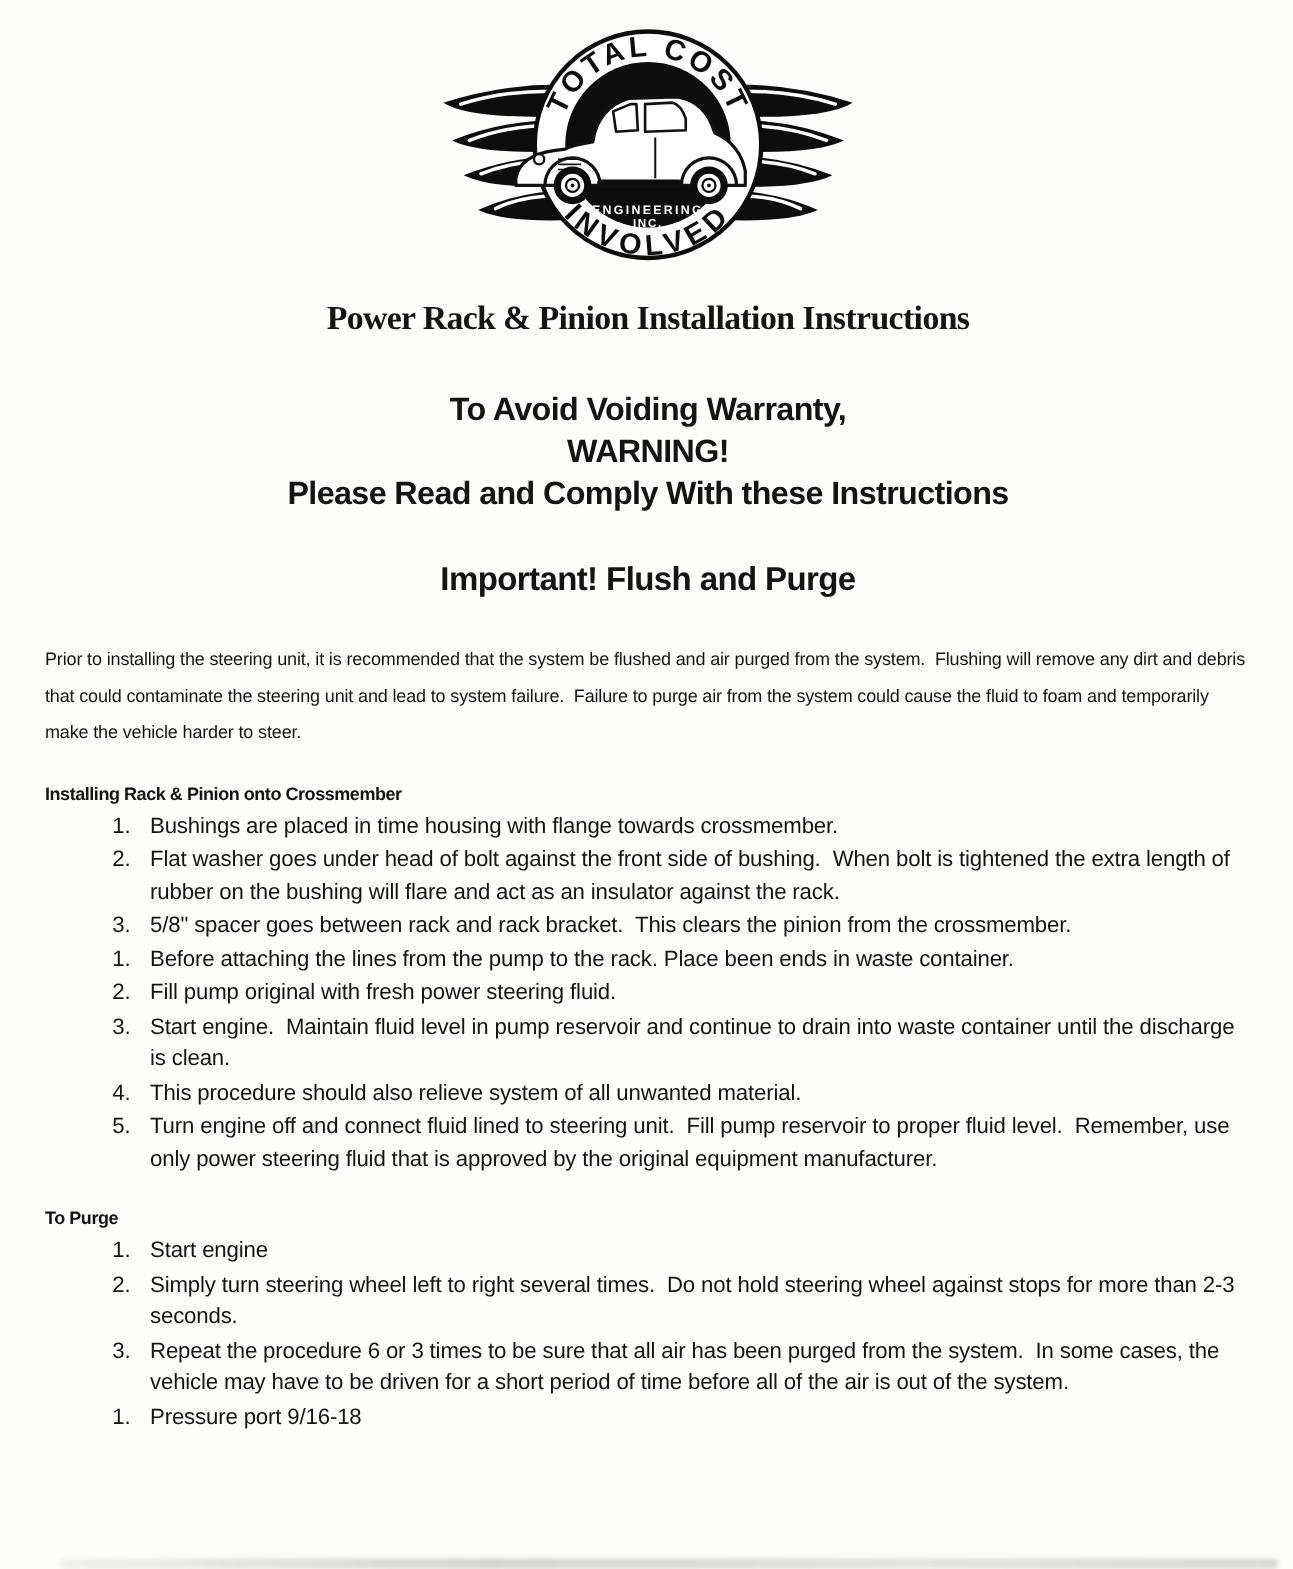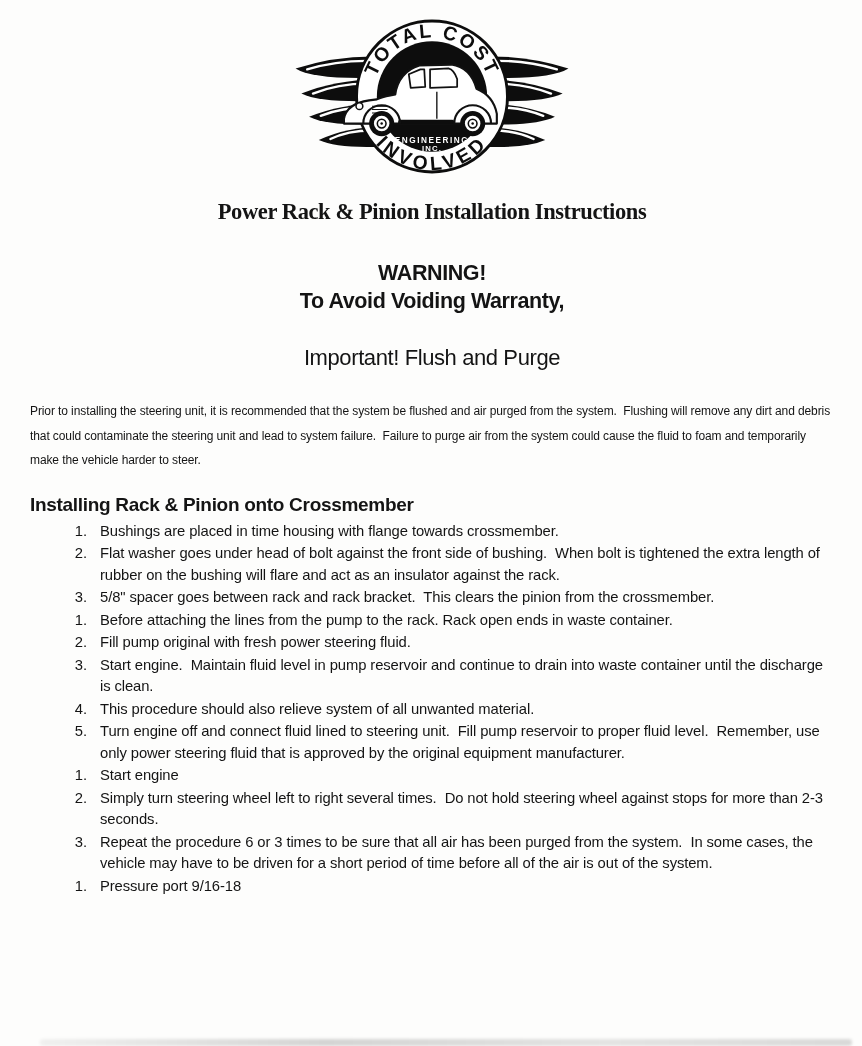--- a/index.html
+++ b/index.html
@@ -20,31 +20,31 @@
     font-size: 22.5px; letter-spacing: -0.4px;
     margin-top: 20px;
     font-family: Liberation Serif, serif;
   }
   .warning-block {
     text-align: center; font-weight: bold;
     font-size: 21.5px; line-height: 28px; letter-spacing: -0.4px;
     margin-top: 34px;
   }
   .subtitle {
-    text-align: center; font-weight: normal;
+    text-align: center; font-weight: bold;
     font-size: 22px; letter-spacing: -0.4px;
     margin-top: 30px;
   }
   .intro {
     font-size: 12px; line-height: 24.5px; letter-spacing: -0.1px;
     margin-top: 28px;
     white-space: pre-wrap;
   }
   .sec h2 {
-    font-size: 19px; font-weight: bold; letter-spacing: -0.3px;
+    font-size: 12px; font-weight: bold; letter-spacing: -0.3px;
     margin: 21px 0 5px 0;
   }
   .sec ol { list-style: none; margin: 0; padding: 0; }
   .sec li {
     display: flex; align-items: flex-start;
     font-size: 14.8px; line-height: 21.5px; letter-spacing: -0.1px;
     margin-bottom: 1px;
   }
   .sec .num {
     min-width: 23px; width: 23px; text-align: right;
@@ -140,22 +140,23 @@
         <textPath href="#arcBottom" startOffset="50%" text-anchor="middle">INVOLVED</textPath>
       </text>
       <text x="155" y="133" text-anchor="middle" font-family="Liberation Sans, sans-serif" font-size="8.5" font-weight="bold" fill="#ffffff" letter-spacing="1.6">ENGINEERING</text>
       <text x="155" y="141.5" text-anchor="middle" font-family="Liberation Sans, sans-serif" font-size="8" font-weight="bold" fill="#ffffff" letter-spacing="1.2">INC.</text>
     </svg>
   </div>
 
   <div class="doc-title">Power Rack &amp; Pinion Installation Instructions</div>
 
   <div class="warning-block">
+    <div>To Avoid Voiding Warranty,</div>
     <div>WARNING!</div>
-    <div>To Avoid Voiding Warranty,</div>
+    <div>Please Read and Comply With these Instructions</div>
   </div>
 
   <div class="subtitle">Important! Flush and Purge</div>
 
   <p class="intro">Prior to installing the steering unit, it is recommended that the system be flushed and air purged from the system.  Flushing will remove any dirt and debris that could contaminate the steering unit and lead to system failure.  Failure to purge air from the system could cause the fluid to foam and temporarily make the vehicle harder to steer.</p>
 
   <section class="sec">
     <h2>Installing Rack &amp; Pinion onto Crossmember</h2>
     <ol>
       <li>
@@ -170,21 +171,21 @@
         <span class="num">3.</span>
         <span class="txt">5/8" spacer goes between rack and rack bracket.  This clears the pinion from the crossmember.</span>
       </li>
     </ol>
   </section>
 
   <section class="sec">
     <ol>
       <li>
         <span class="num">1.</span>
-        <span class="txt">Before attaching the lines from the pump to the rack. Rack open ends in waste container.</span>
+        <span class="txt">Before attaching the lines from the pump to the rack. Place been ends in waste container.</span>
       </li>
       <li>
         <span class="num">2.</span>
         <span class="txt">Fill pump original with fresh power steering fluid.</span>
       </li>
       <li>
         <span class="num">3.</span>
         <span class="txt">Start engine.  Maintain fluid level in pump reservoir and continue to drain into waste container until the discharge is clean.</span>
       </li>
       <li>
@@ -192,20 +193,21 @@
         <span class="txt">This procedure should also relieve system of all unwanted material.</span>
       </li>
       <li>
         <span class="num">5.</span>
         <span class="txt">Turn engine off and connect fluid lined to steering unit.  Fill pump reservoir to proper fluid level.  Remember, use only power steering fluid that is approved by the original equipment manufacturer.</span>
       </li>
     </ol>
   </section>
 
   <section class="sec">
+    <h2>To Purge</h2>
     <ol>
       <li>
         <span class="num">1.</span>
         <span class="txt">Start engine</span>
       </li>
       <li>
         <span class="num">2.</span>
         <span class="txt">Simply turn steering wheel left to right several times.  Do not hold steering wheel against stops for more than 2-3 seconds.</span>
       </li>
       <li>

